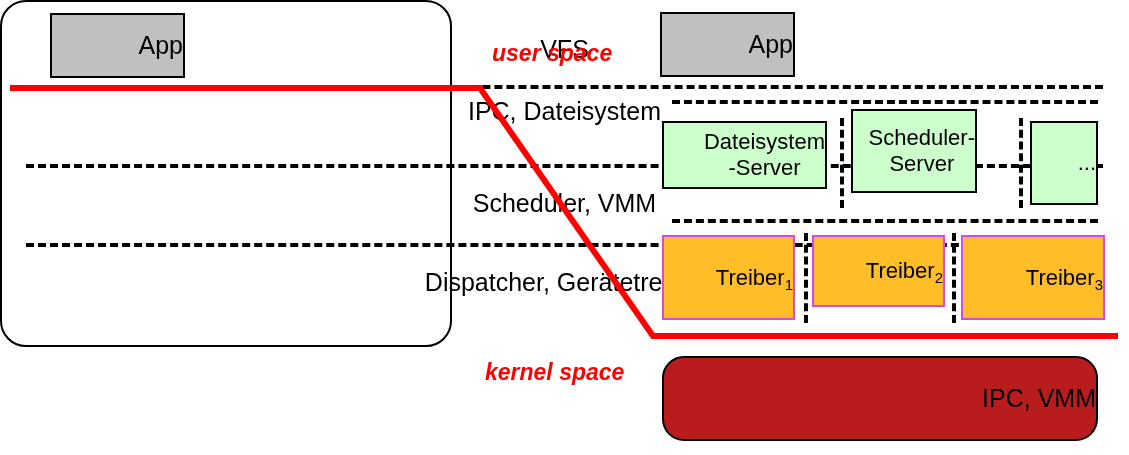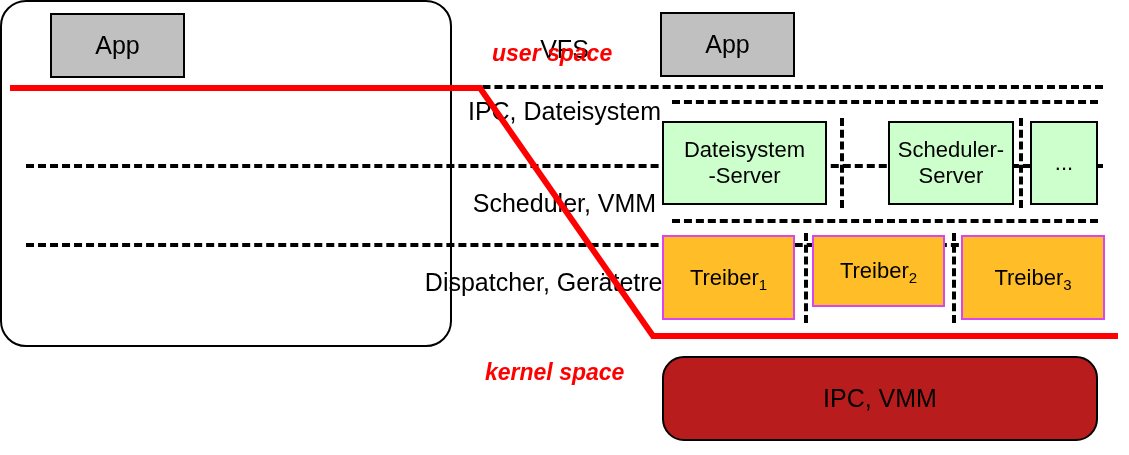--- a/index.html
+++ b/index.html
@@ -16,21 +16,21 @@
     width: 1129px;
     height: 455px;
     background: #ffffff;
     overflow: hidden;
   }
   .box {
     position: absolute;
     box-sizing: border-box;
     display: flex;
     align-items: center;
-    justify-content: center;
+    justify-content: flex-end;
     text-align: center;
     color: #000000;
     line-height: 1.18;
   }
   
   .app-box {
     background: #c0c0c0;
     border: 2px solid #000000;
     font-size: 25px;
   }
@@ -147,30 +147,30 @@
       <span>Dispatcher, Gerätetreiber</span>
     </div>
   </div>
 
   <div class="box app-box" style="left:660px; top:12px; width:135px; height:65px;">
     <span>App</span>
   </div>
 
   <div class="h-dash" style="left:672px; top:100px; width:426px;"></div>
 
-  <div class="box server-box" style="left:662px; top:121px; width:165px; height:84px;">
+  <div class="box server-box" style="left:662px; top:121px; width:165px; height:68px;">
     <span>
       <span>Dateisystem</span><br>
       <span>-Server</span>
     </span>
   </div>
 
   <div class="v-dash" style="left:840px; top:118px; height:90px;"></div>
 
-  <div class="box server-box" style="left:851px; top:121px; width:126px; height:84px;margin-left:37px;">
+  <div class="box server-box" style="left:851px; top:109px; width:126px; height:84px;">
     <span>
       <span>Scheduler-</span><br>
       <span>Server</span>
     </span>
   </div>
 
   <div class="v-dash" style="left:1019px; top:118px; height:90px;"></div>
 
   <div class="box server-box" style="left:1030px; top:121px; width:68px; height:84px;">
     <span>...</span>

